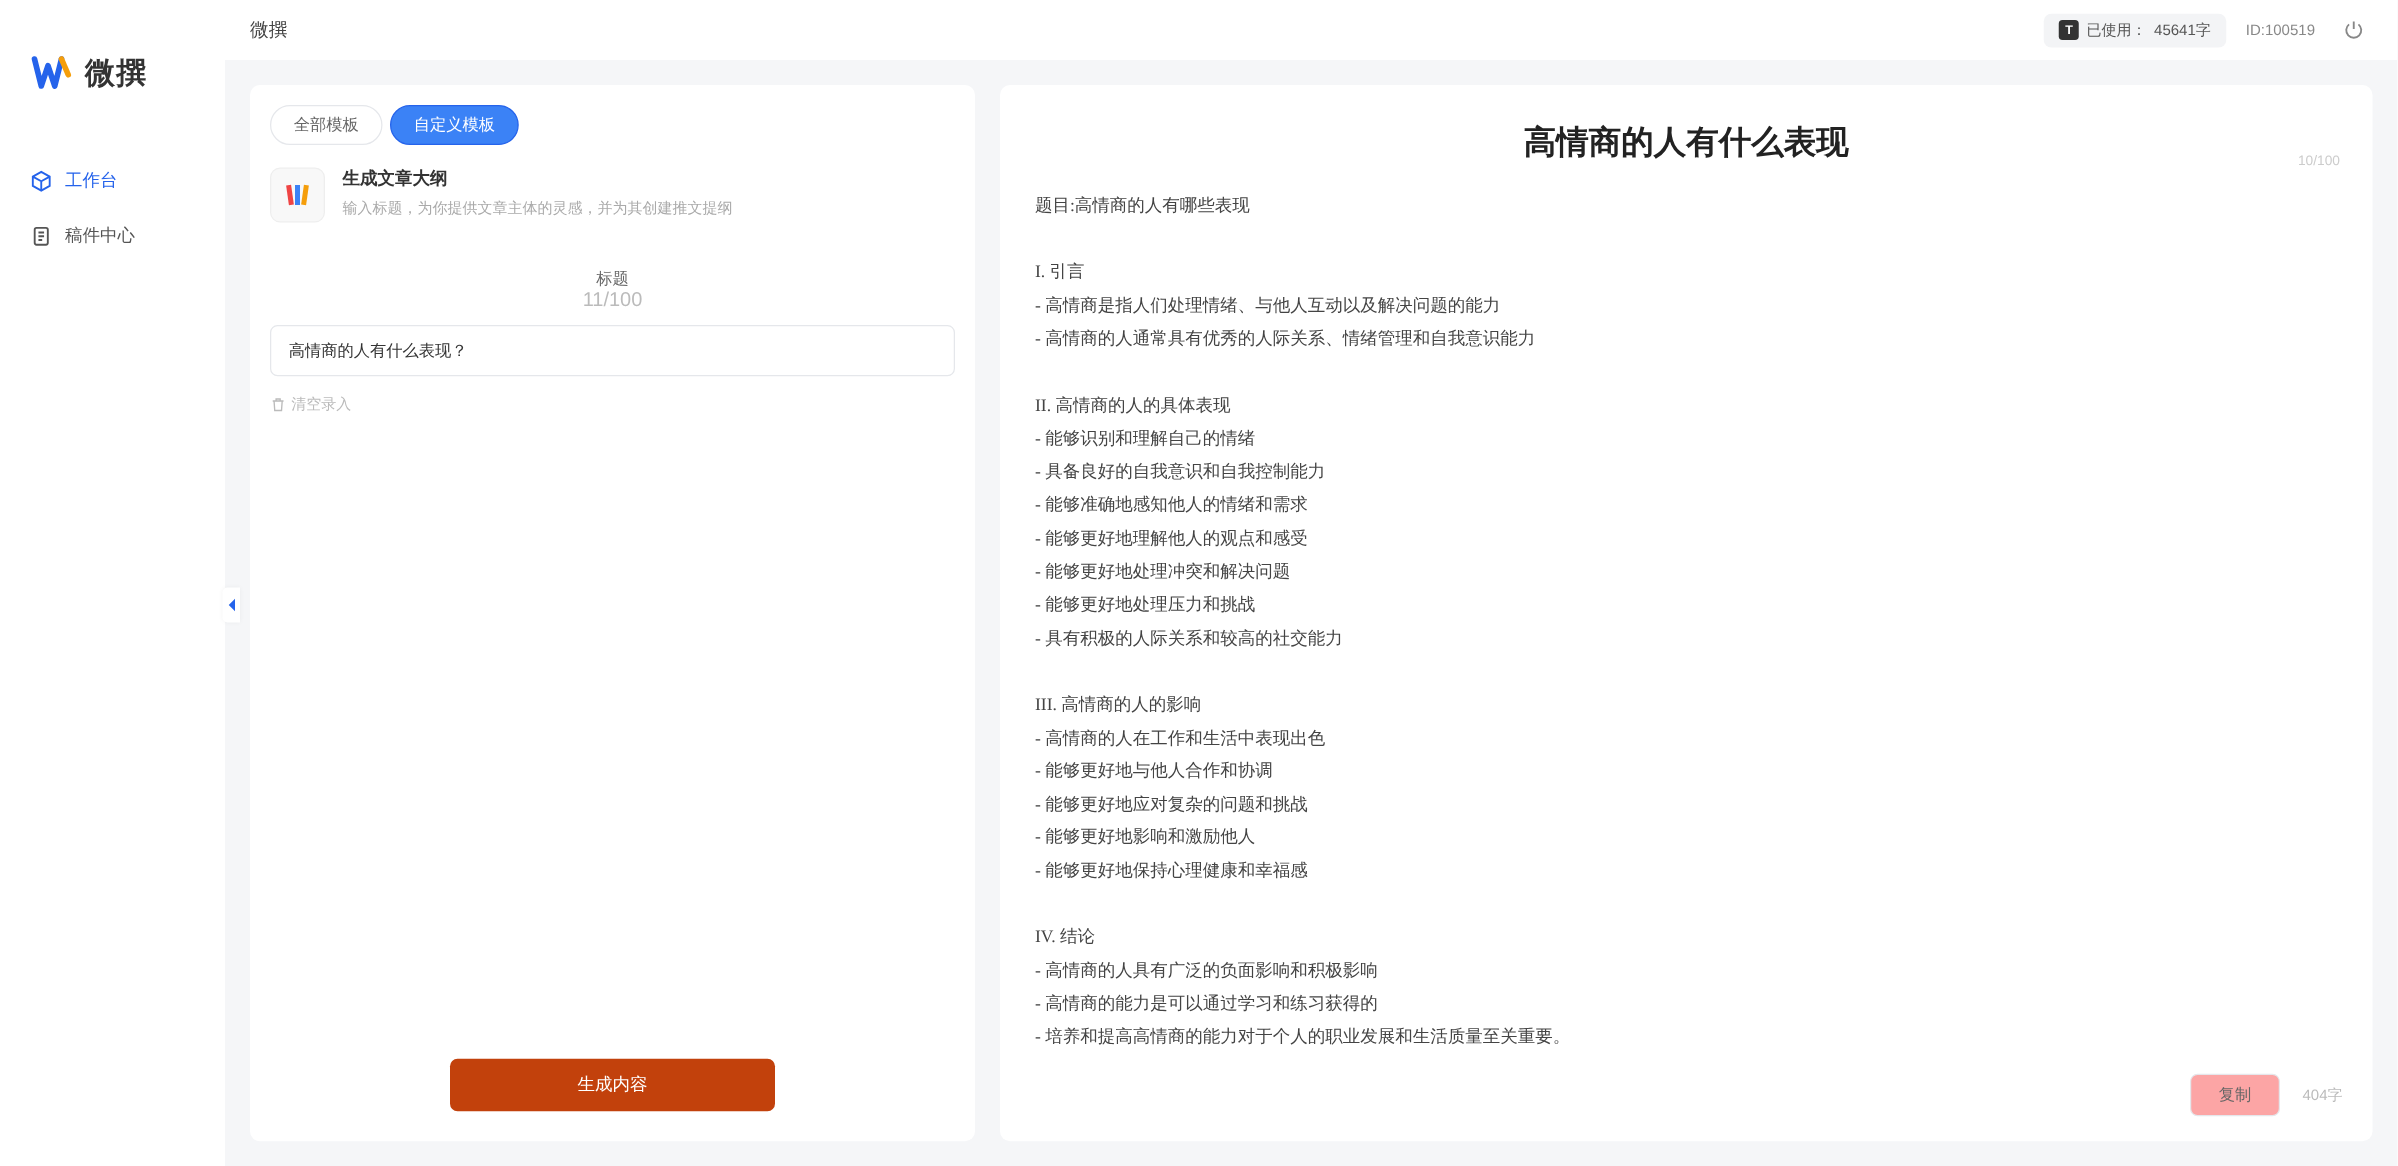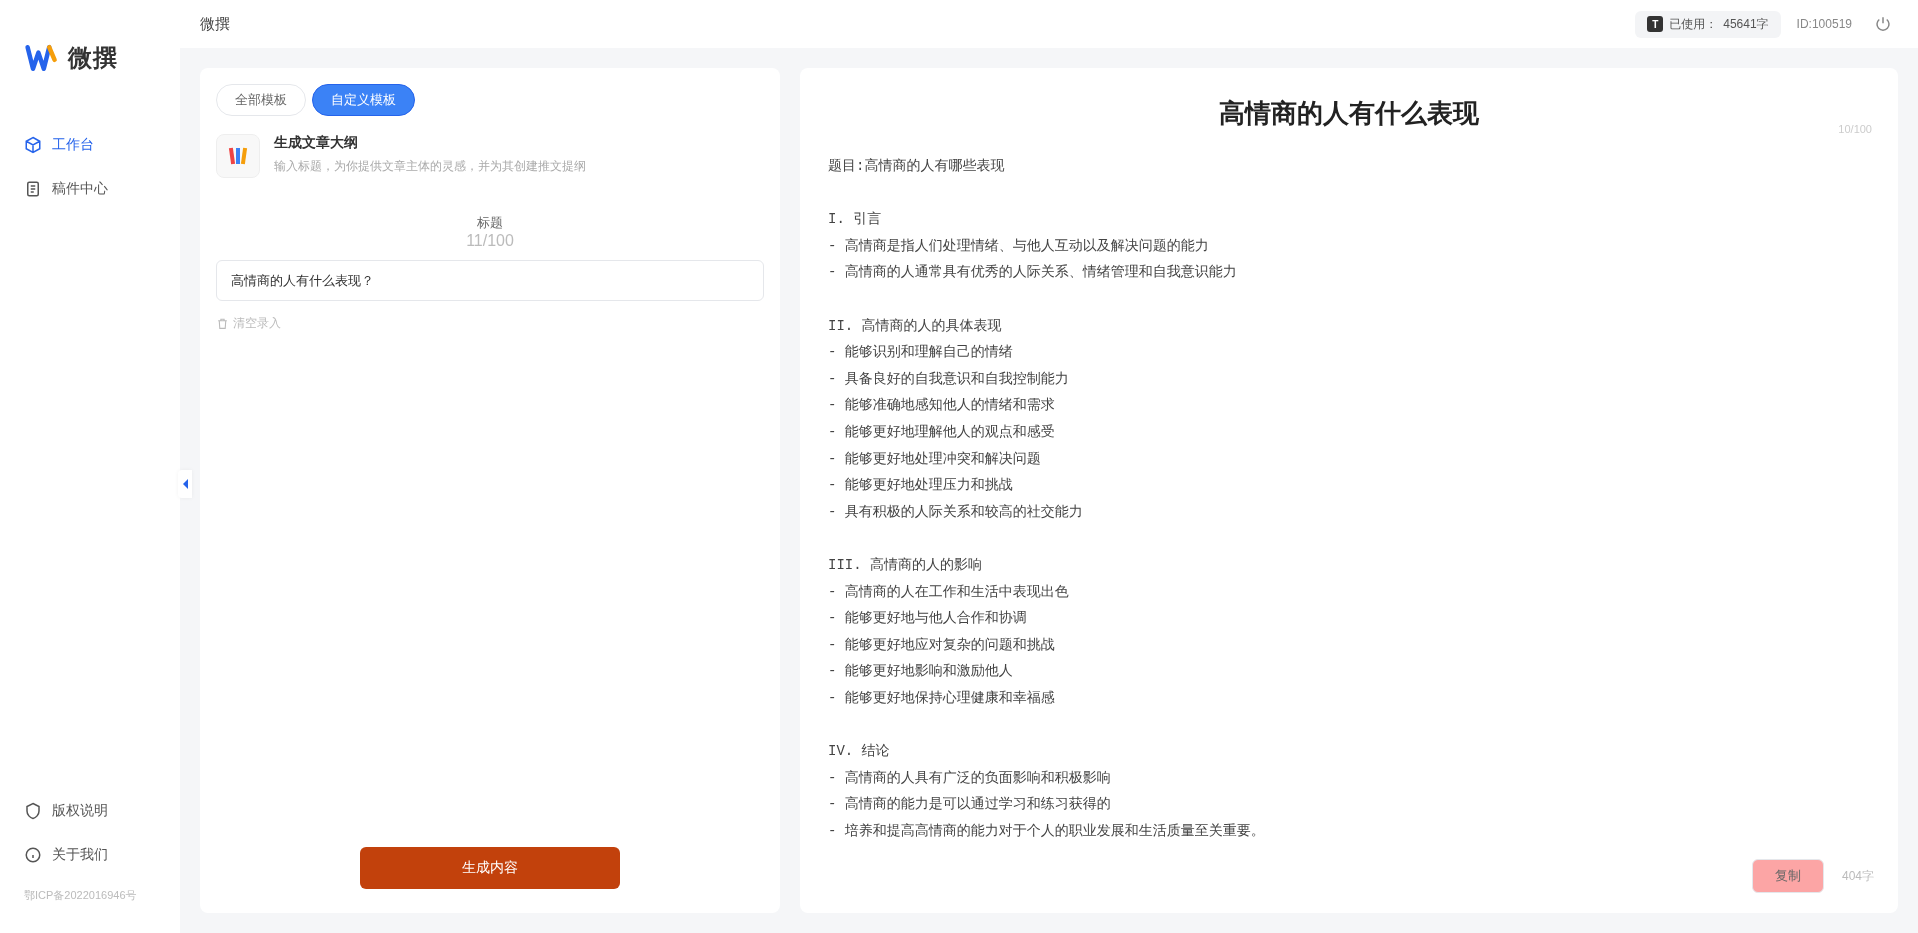--- a/index.html
+++ b/index.html
@@ -174,21 +174,21 @@
 .output-title { font-size: 26px; font-weight: 600; color: #222; font-family: "SimSun", serif; }
 .title-counter { position: absolute; right: 26px; bottom: 2px; font-size: 11px; color: #ccc; }
 .output-body {
   flex: 1;
   padding: 16px 28px 10px;
   font-size: 14px;
   line-height: 1.9;
   color: #444;
   overflow-y: auto;
   white-space: pre-line;
-  font-family: Liberation Mono, monospace;
+  font-family: Liberation Serif, serif;
 }
 .output-foot {
   display: flex;
   justify-content: flex-end;
   align-items: center;
   gap: 18px;
   padding: 14px 24px 20px;
 }
 .copy-btn {
   border: 1px solid #e5e7eb;
@@ -226,37 +226,20 @@
         <svg viewBox="0 0 24 24" fill="none" stroke="currentColor" stroke-width="2">
             <rect x="5" y="3" width="14" height="18" rx="2"></rect>
             <line x1="9" y1="8" x2="15" y2="8"></line>
             <line x1="9" y1="12" x2="15" y2="12"></line>
             <line x1="9" y1="16" x2="13" y2="16"></line>
           </svg>
         <span>稿件中心</span>
       </div>
     </nav>
 
-    <div class="sidebar-bottom">
-      <div class="nav-item">
-        <svg viewBox="0 0 24 24" fill="none" stroke="currentColor" stroke-width="2">
-            <path d="M12 2 L20 6 V12 C20 17 16 21 12 22 C8 21 4 17 4 12 V6 Z"></path>
-          </svg>
-        <span>版权说明</span>
-      </div>
-      <div class="nav-item">
-        <svg viewBox="0 0 24 24" fill="none" stroke="currentColor" stroke-width="2">
-            <circle cx="12" cy="12" r="9"></circle>
-            <line x1="12" y1="8" x2="12" y2="8"></line>
-            <line x1="12" y1="12" x2="12" y2="16"></line>
-          </svg>
-        <span>关于我们</span>
-      </div>
-      <div class="sidebar-footer">鄂ICP备2022016946号</div>
-    </div>
 
     <div class="collapse-handle">
       <svg width="8" height="12" viewBox="0 0 8 12" fill="currentColor">
           <path d="M7 1 L2 6 L7 11 Z"></path>
         </svg>
     </div>
   </aside>
 
   <div class="main">
     <header class="header">

